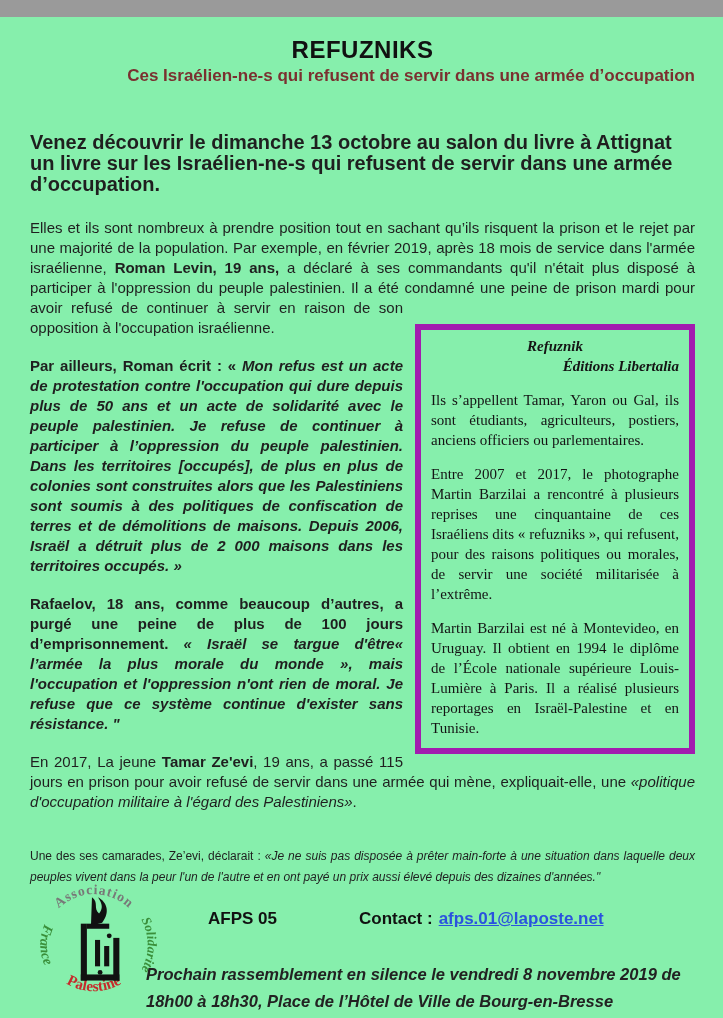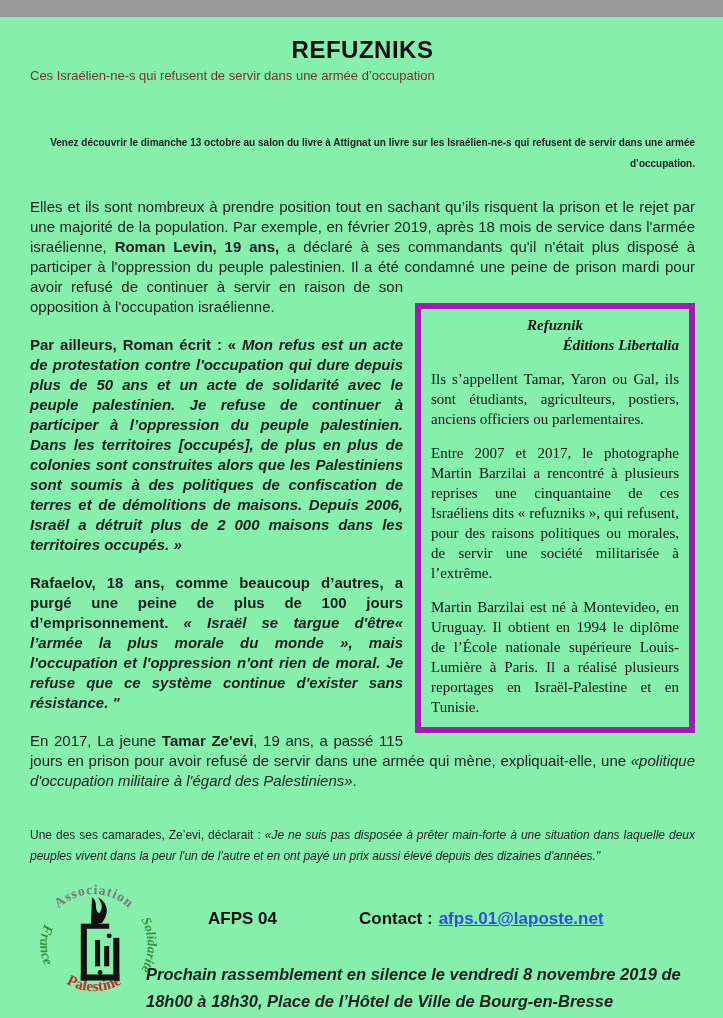--- a/index.html
+++ b/index.html
@@ -16,35 +16,35 @@
   }
   h1.doc-title{
     margin:0 0 3px;
     text-align:center;
     font-size:24px;line-height:26px;
     font-weight:bold;color:#111;
     letter-spacing:.5px;
   }
   h2.doc-subtitle{
     margin:0 0 46px;
-    text-align:left;
-    font-size:13px;line-height:20px;
-    font-weight:normal;
+    text-align:right;
+    font-size:17px;line-height:20px;
+    font-weight:bold;
     color:#7a3030;
   }
   p.body-par{
     margin:0 0 18px;
     font-size:15px;line-height:20px;
     text-align:justify;
   }
   p.intro-par{
     margin:0 0 23px;
-    font-size:10px;line-height:21px;
+    font-size:20px;line-height:21px;
     font-weight:bold;
-    text-align:right;
+    text-align:left;
   }
   .b{font-weight:bold;}
   .i{font-style:italic;}
   .bi{font-weight:bold;font-style:italic;}
 
   
   .refbox{
     float:right;
     display:block;
     box-sizing:border-box;
@@ -144,21 +144,21 @@
         <rect x="84" y="58" width="6" height="42"></rect>
         <rect x="66" y="60" width="5" height="26"></rect>
         <rect x="75" y="66" width="5" height="20"></rect>
         <rect x="58" y="44" width="22" height="5"></rect>
         <circle cx="71" cy="92" r="2.4"></circle>
         <circle cx="80" cy="56" r="2.4"></circle>
       </g>
     </svg>
 
     <div class="org-row">
-      <span class="org-name">AFPS 04</span>
+      <span class="org-name">AFPS 05</span>
       <span class="contact-label">Contact :</span>
       <a class="email-link">afps.01@laposte.net</a>
     </div>
 
     <div class="announcement">Prochain rassemblement en silence le vendredi 8 novembre 2019 de 18h00 à 18h30, Place de l’Hôtel de Ville de Bourg-en-Bresse</div>
 
   </div>
 
 </div>
 

